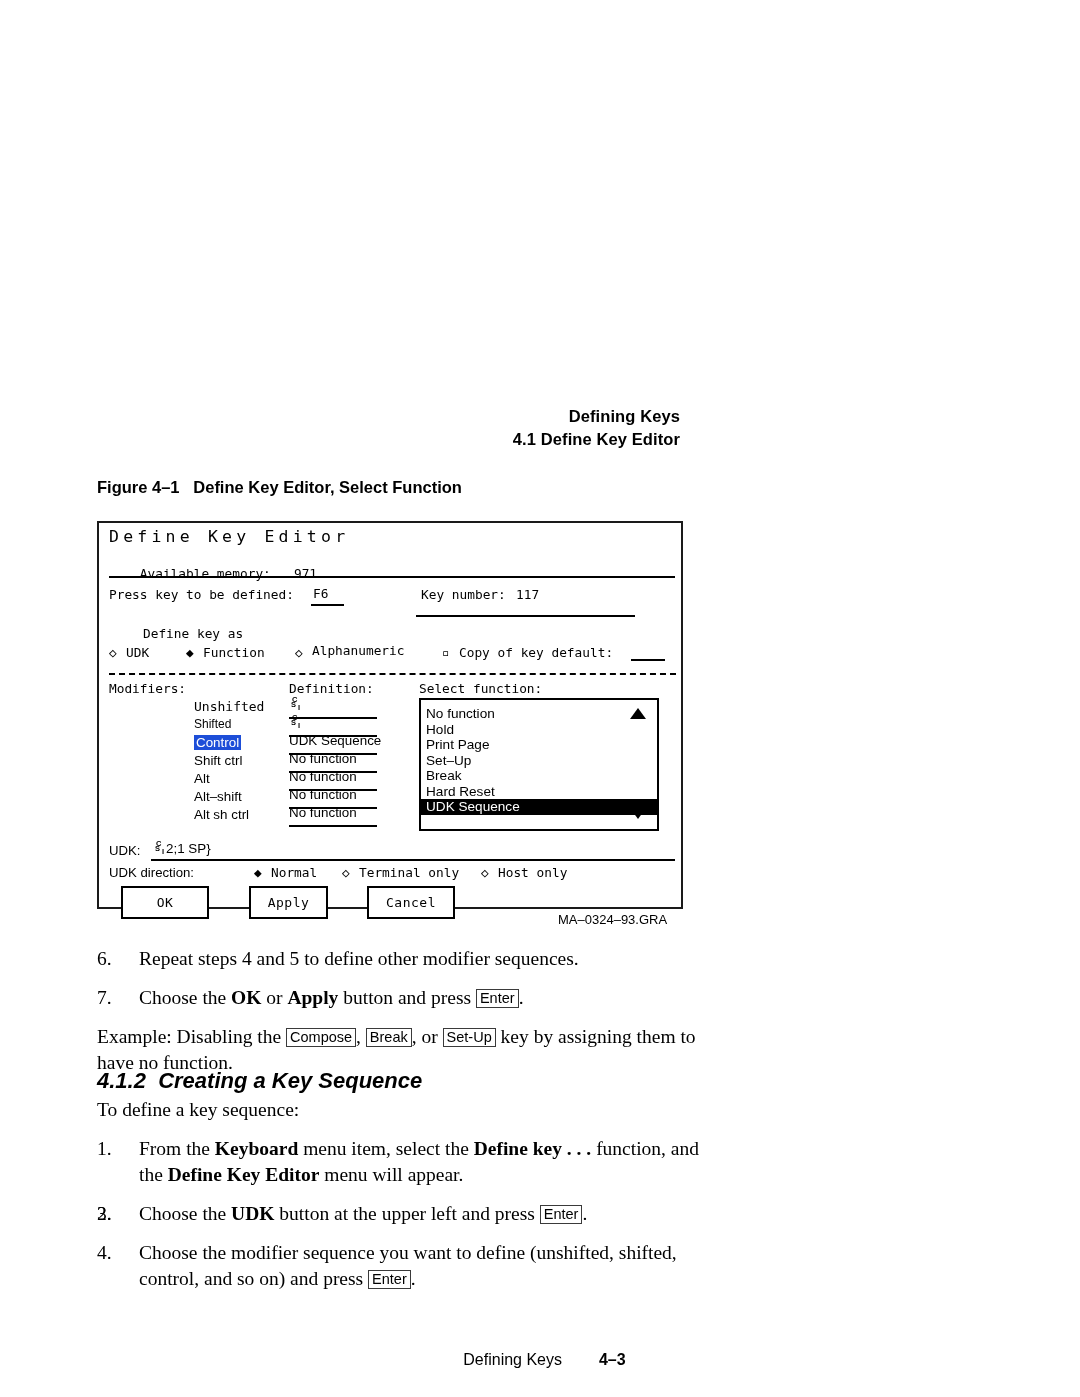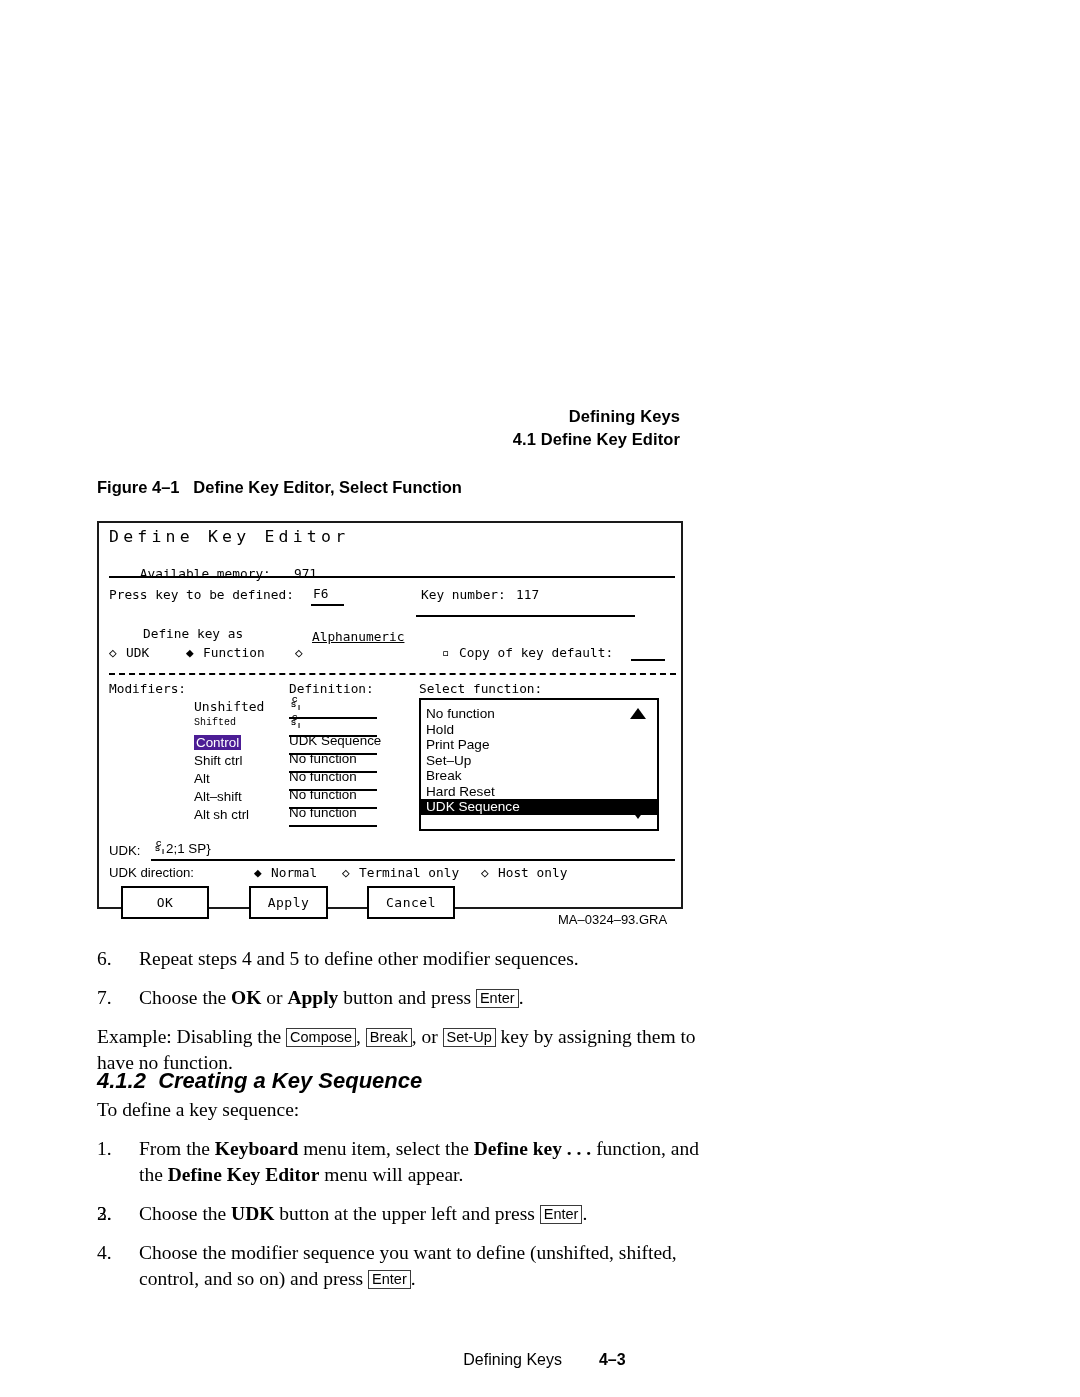--- a/index.html
+++ b/index.html
@@ -101,21 +101,21 @@
 
   
   .glyph {
     position: absolute;
     white-space: pre;
     font-size: 12.8px;
   }
 
   
   .hilite {
-    background: #4c1d95;
+    background: #1d4ed8;
     color: #fff;
     padding: 0 2px;
   }
 
   
   .defrow {
     position: absolute;
     font-family: "Liberation Sans", sans-serif;
     font-size: 13.4px;
     white-space: nowrap;
@@ -286,34 +286,34 @@
 
   <div class="lbl" style="left:10px; top:103px;margin-left:34px;">Define key as</div>
 
   <div class="glyph" style="left:10px; top:122px;">◇</div>
   <div class="lbl" style="left:27px; top:122px;">UDK</div>
 
   <div class="glyph" style="left:87px; top:122px;">◆</div>
   <div class="lbl" style="left:104px; top:122px;">Function</div>
 
   <div class="glyph" style="left:196px; top:122px;">◇</div>
-  <div class="lbl" style="left:213px; top:106px;text-decoration:underline;">Alphanumeric</div>
+  <div class="lbl" style="left:213px; top:120px;">Alphanumeric</div>
 
   <div class="glyph" style="left:343px; top:122px;">▫</div>
   <div class="lbl" style="left:360px; top:122px;">Copy of key default:</div>
   <div class="underline-field" style="left:532px; top:136px; width:34px;"></div>
 
   <div class="rule-dashed" style="left:10px; top:150px; width:567px;"></div>
 
   <div class="lbl" style="left:10px; top:158px;">Modifiers:</div>
   <div class="lbl" style="left:190px; top:158px;">Definition:</div>
   <div class="lbl" style="left:320px; top:158px;">Select function:</div>
 
   <div class="defrow" style="left:95px; top:176px; font-family:'DejaVu Sans Mono',monospace; font-size:13px;">Unshifted</div>
-  <div class="defrow" style="left:95px; top:194px; font-family:Liberation Mono, monospace; font-size:10px;">Shifted</div>
+  <div class="defrow" style="left:95px; top:194px; font-family:Liberation Sans, sans-serif; font-size:12px;">Shifted</div>
   <div class="defrow" style="left:95px; top:212px;"><span class="hilite">Control</span></div>
   <div class="defrow" style="left:95px; top:230px;">Shift ctrl</div>
   <div class="defrow" style="left:95px; top:248px;">Alt</div>
   <div class="defrow" style="left:95px; top:266px;">Alt–shift</div>
   <div class="defrow" style="left:95px; top:284px;">Alt sh ctrl</div>
 
   <div class="defrow" style="left:192px; top:174px;">
     <span class="csi"><i class="c">C</i><i class="s">S</i><i class="i">I</i></span>
   </div>
   <div class="underline-field" style="left:190px; top:194px; width:88px;"></div>

